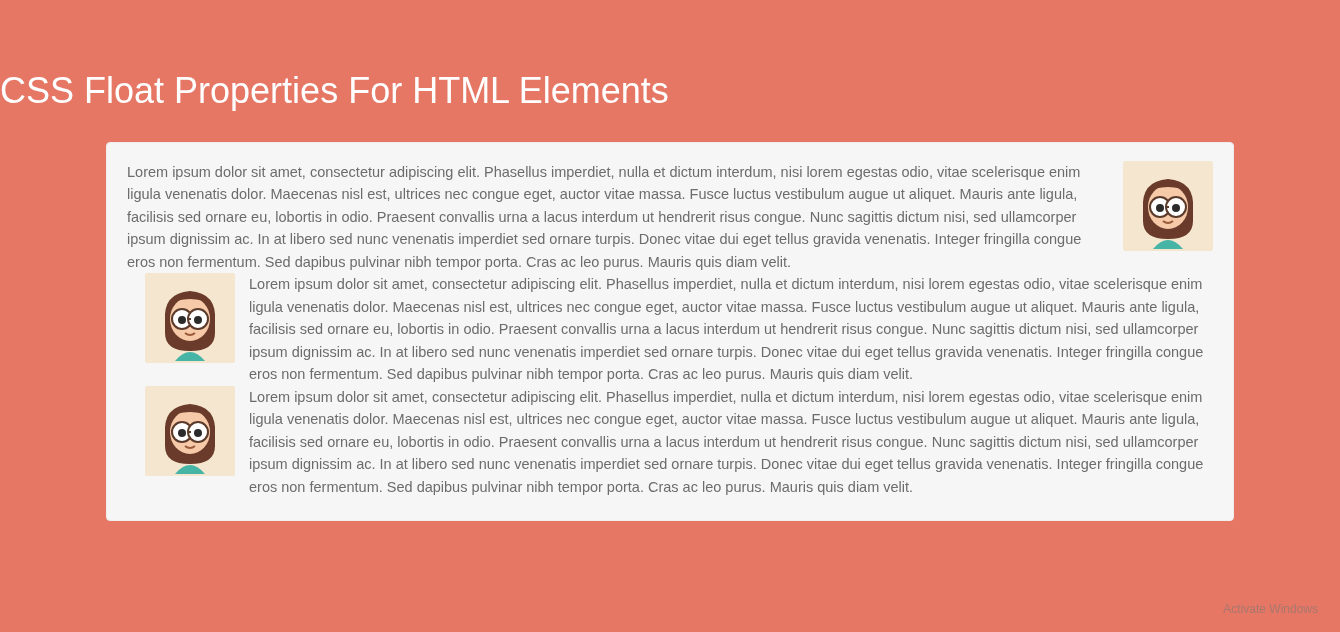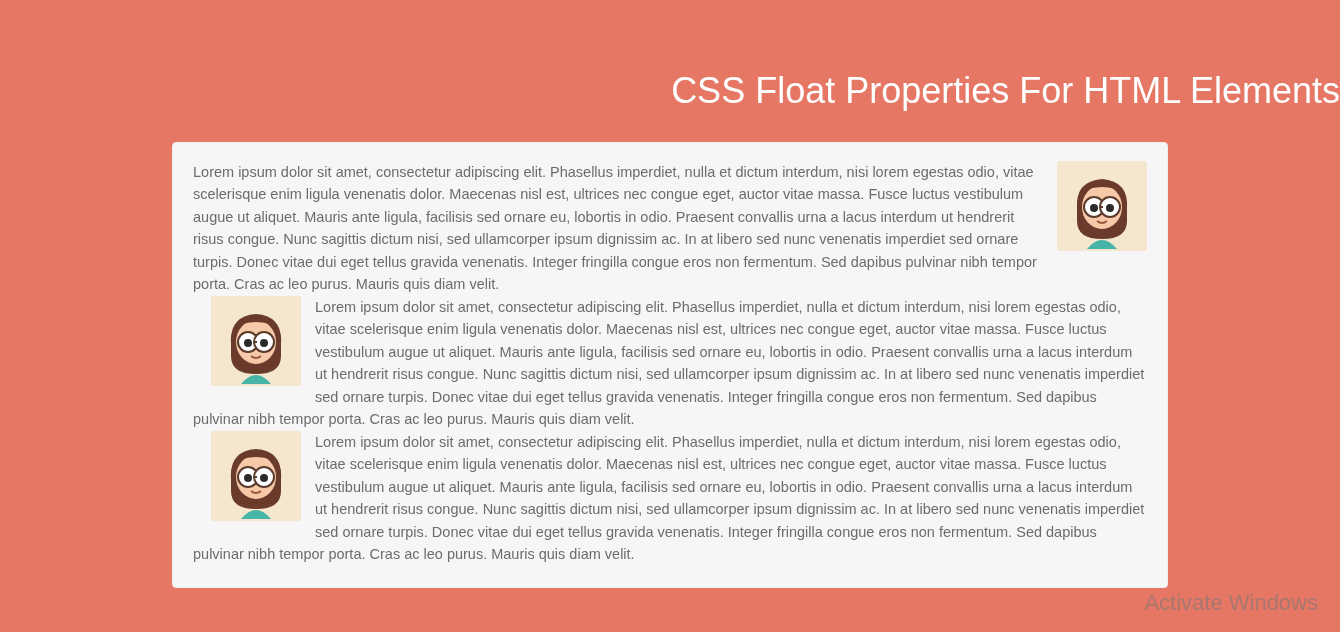--- a/index.html
+++ b/index.html
@@ -5,29 +5,29 @@
   * { box-sizing: border-box; margin: 0; padding: 0; }
   html, body { width: 1340px; height: 632px; }
   body {
     background: #e57764;
     font-family: "Segoe UI", Arial, sans-serif;
     overflow: hidden;
     position: relative;
   }
   .title {
     color: #fff;
-    text-align: right;
+    text-align: left;
     font-size: 36px;
     font-weight: 400;
     padding-top: 70px;
     padding-bottom: 30px;
   }
   .panel {
     background: #f7f6f6;
-    width: 996px;
+    width: 1128px;
     margin: 0 auto;
     border-radius: 4px;
     border: 1px solid #eee;
     padding: 18px 20px 22px 20px;
     color: #6c6c6c;
     font-size: 14.5px;
     line-height: 1.55;
   }
   .block { overflow: visible; }
   .avatar {
@@ -49,21 +49,21 @@
   .watermark {
     position: absolute;
     right: 22px;
     bottom: 14px;
     text-align: right;
     color: rgba(120,120,120,0.45);
     font-size: 14px;
     line-height: 1.3;
     pointer-events: none;
   }
-  .watermark .w1 { font-size: 22px; color: rgba(120,120,120,0.55); }
+  .watermark .w1 { font-size: 12px; color: rgba(120,120,120,0.55); }
 </style>
 </head>
 <body>
 
 <h1 class="title">CSS Float Properties For HTML Elements</h1>
 
 <div class="panel">
 
   <div class="block">
     <span class="avatar float-right">

